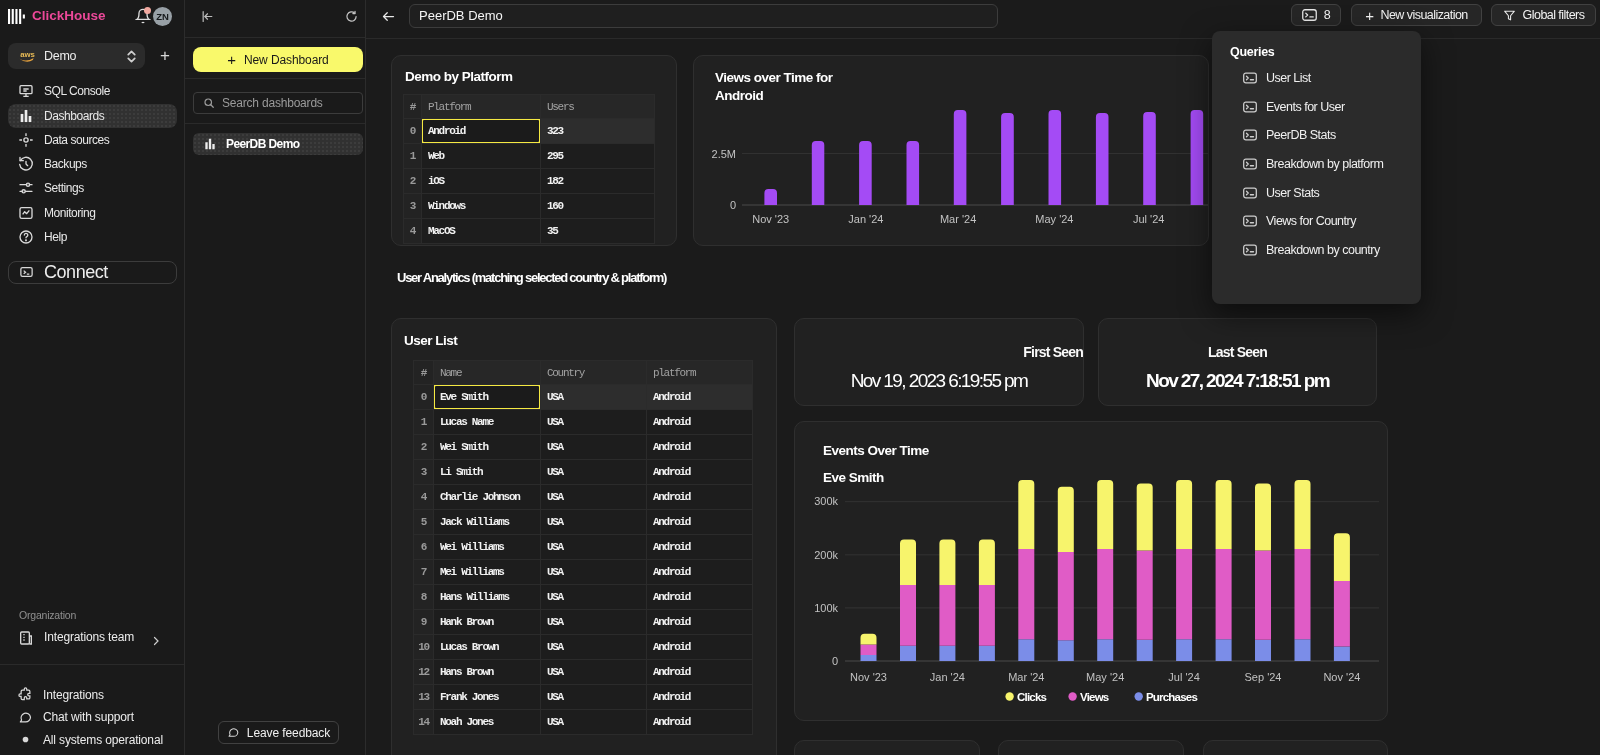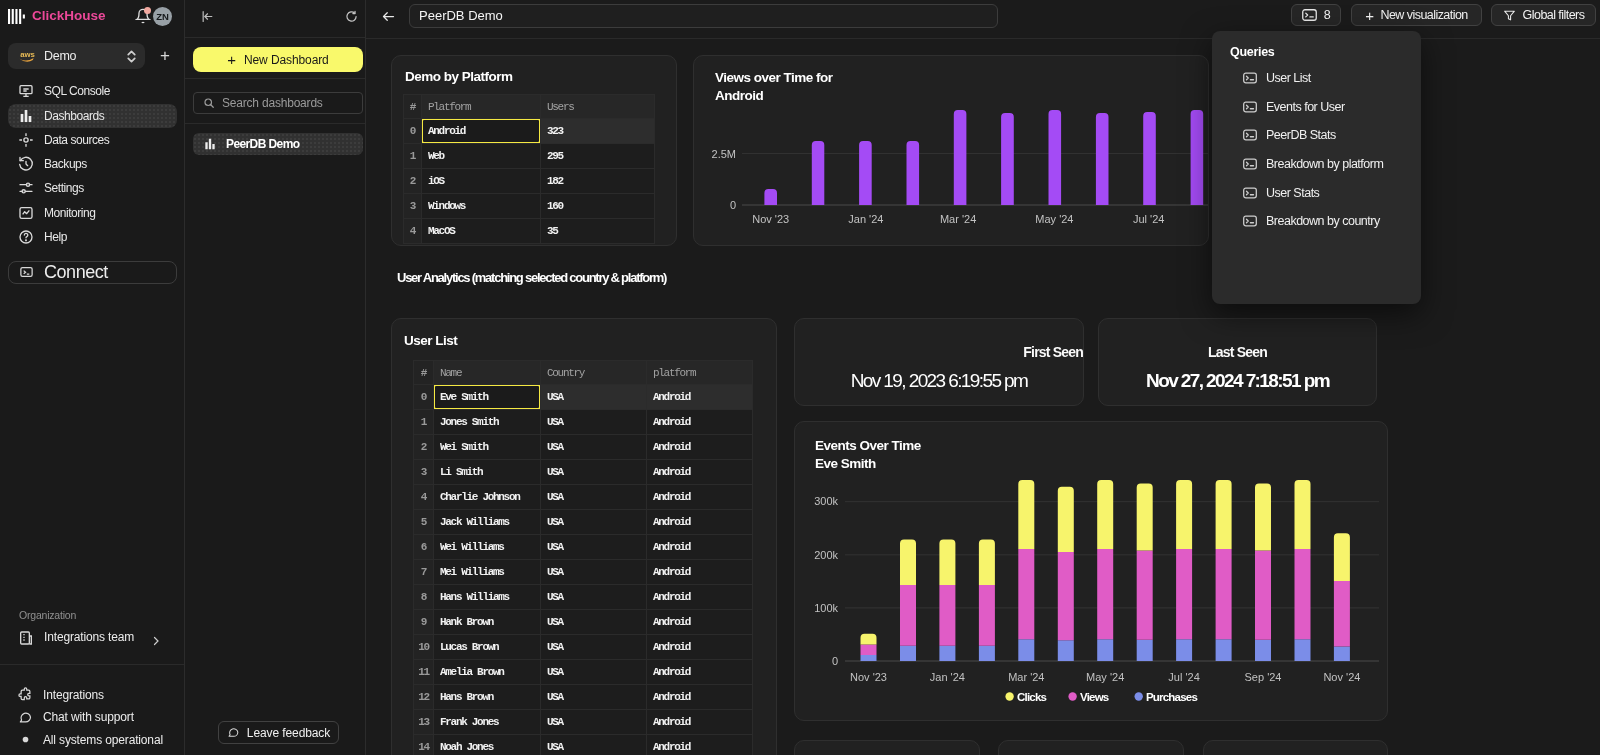--- a/index.html
+++ b/index.html
@@ -262,21 +262,21 @@
             <th>platform</th>
           </tr>
       <tr class="rsel">
             <td class="num">0</td>
             <td class="ylw">Eve Smith</td>
             <td>USA</td>
             <td>Android</td>
           </tr>
       <tr>
             <td class="num">1</td>
-            <td>Jones Smith</td>
+            <td>Lucas Name</td>
             <td>USA</td>
             <td>Android</td>
           </tr>
       <tr>
             <td class="num">2</td>
             <td>Wei Smith</td>
             <td>USA</td>
             <td>Android</td>
           </tr>
       <tr>
@@ -317,26 +317,20 @@
           </tr>
       <tr>
             <td class="num">9</td>
             <td>Hank Brown</td>
             <td>USA</td>
             <td>Android</td>
           </tr>
       <tr>
             <td class="num">10</td>
             <td>Lucas Brown</td>
-            <td>USA</td>
-            <td>Android</td>
-          </tr>
-      <tr>
-            <td class="num">11</td>
-            <td>Amelia Brown</td>
             <td>USA</td>
             <td>Android</td>
           </tr>
       <tr>
             <td class="num">12</td>
             <td>Hans Brown</td>
             <td>USA</td>
             <td>Android</td>
           </tr>
       <tr>
@@ -359,21 +353,21 @@
   <div class="card" style="left:428px;top:318px;width:290px;height:88px">
     <div style="position:absolute;top:25px;width:100%;text-align:right;font-size:14px;font-weight:700;letter-spacing:-.8px;color:#fafafa">First Seen</div>
     <div style="position:absolute;top:51px;width:100%;text-align:center;font-size:19px;font-weight:400;letter-spacing:-1.6px;color:#fff">Nov 19, 2023 6:19:55 pm</div>
   </div>
   <div class="card" style="left:732px;top:318px;width:279px;height:88px">
     <div style="position:absolute;top:25px;width:100%;text-align:center;font-size:14px;font-weight:700;letter-spacing:-.8px;color:#fafafa">Last Seen</div>
     <div style="position:absolute;top:51px;width:100%;text-align:center;font-size:19px;font-weight:700;letter-spacing:-1.6px;color:#fff">Nov 27, 2024 7:18:51 pm</div>
   </div>
 
   <div class="card" style="left:428px;top:421px;width:594px;height:300px">
-    <div class="ctitle" style="position:absolute;left:20px;top:15px;line-height:18px">Events Over Time<br>Eve Smith</div>
+    <div class="ctitle" style="position:absolute;left:28px;top:15px;line-height:27px">Events Over Time<br>Eve Smith</div>
     <svg width="592" height="298" viewBox="0 0 592 298">
       <line x1="50" y1="79.7" x2="584" y2="79.7" stroke="#333"></line>
       <line x1="50" y1="132.8" x2="584" y2="132.8" stroke="#333"></line>
       <line x1="50" y1="185.9" x2="584" y2="185.9" stroke="#333"></line>
       <line x1="50" y1="239" x2="584" y2="239" stroke="#4a4a4a"></line>
       <text class="axis" x="43" y="83.4" text-anchor="end">300k</text>
       <text class="axis" x="43" y="136.5" text-anchor="end">200k</text>
       <text class="axis" x="43" y="189.6" text-anchor="end">100k</text>
       <text class="axis" x="43" y="242.7" text-anchor="end">0</text>
       <path fill="#7b8de8" d="M65.5 239.0V233.0H81.5V239.0ZM105.0 239.0V223.8H121.0V239.0ZM144.4 239.0V223.8H160.4V239.0ZM183.9 239.0V223.8H199.9V239.0ZM223.3 239.0V217.3H239.3V239.0ZM262.8 239.0V218.3H278.8V239.0ZM302.2 239.0V217.3H318.2V239.0ZM341.7 239.0V217.8H357.7V239.0ZM381.1 239.0V217.3H397.1V239.0ZM420.6 239.0V217.3H436.6V239.0ZM460.0 239.0V217.8H476.0V239.0ZM499.5 239.0V217.3H515.5V239.0ZM538.9 239.0V224.5H554.9V239.0Z"></path>
@@ -421,15 +415,19 @@
           <rect x="1" y="1" width="18" height="14" rx="3"></rect>
           <path d="M5 5.5l2.5 2.5L5 10.5M10.5 10.5H15" stroke-linecap="round" stroke-linejoin="round"></path>
         </svg>Breakdown by platform</div>
     <div class="qitem"><svg width="14" height="12" viewBox="0 0 20 16" fill="none" stroke="#cfcfcf" stroke-width="1.8">
           <rect x="1" y="1" width="18" height="14" rx="3"></rect>
           <path d="M5 5.5l2.5 2.5L5 10.5M10.5 10.5H15" stroke-linecap="round" stroke-linejoin="round"></path>
         </svg>User Stats</div>
     <div class="qitem"><svg width="14" height="12" viewBox="0 0 20 16" fill="none" stroke="#cfcfcf" stroke-width="1.8">
           <rect x="1" y="1" width="18" height="14" rx="3"></rect>
           <path d="M5 5.5l2.5 2.5L5 10.5M10.5 10.5H15" stroke-linecap="round" stroke-linejoin="round"></path>
+        </svg>Views for Country</div>
+    <div class="qitem"><svg width="14" height="12" viewBox="0 0 20 16" fill="none" stroke="#cfcfcf" stroke-width="1.8">
+          <rect x="1" y="1" width="18" height="14" rx="3"></rect>
+          <path d="M5 5.5l2.5 2.5L5 10.5M10.5 10.5H15" stroke-linecap="round" stroke-linejoin="round"></path>
         </svg>Breakdown by country</div>
   </div>
 </div>
 
 </body></html>

